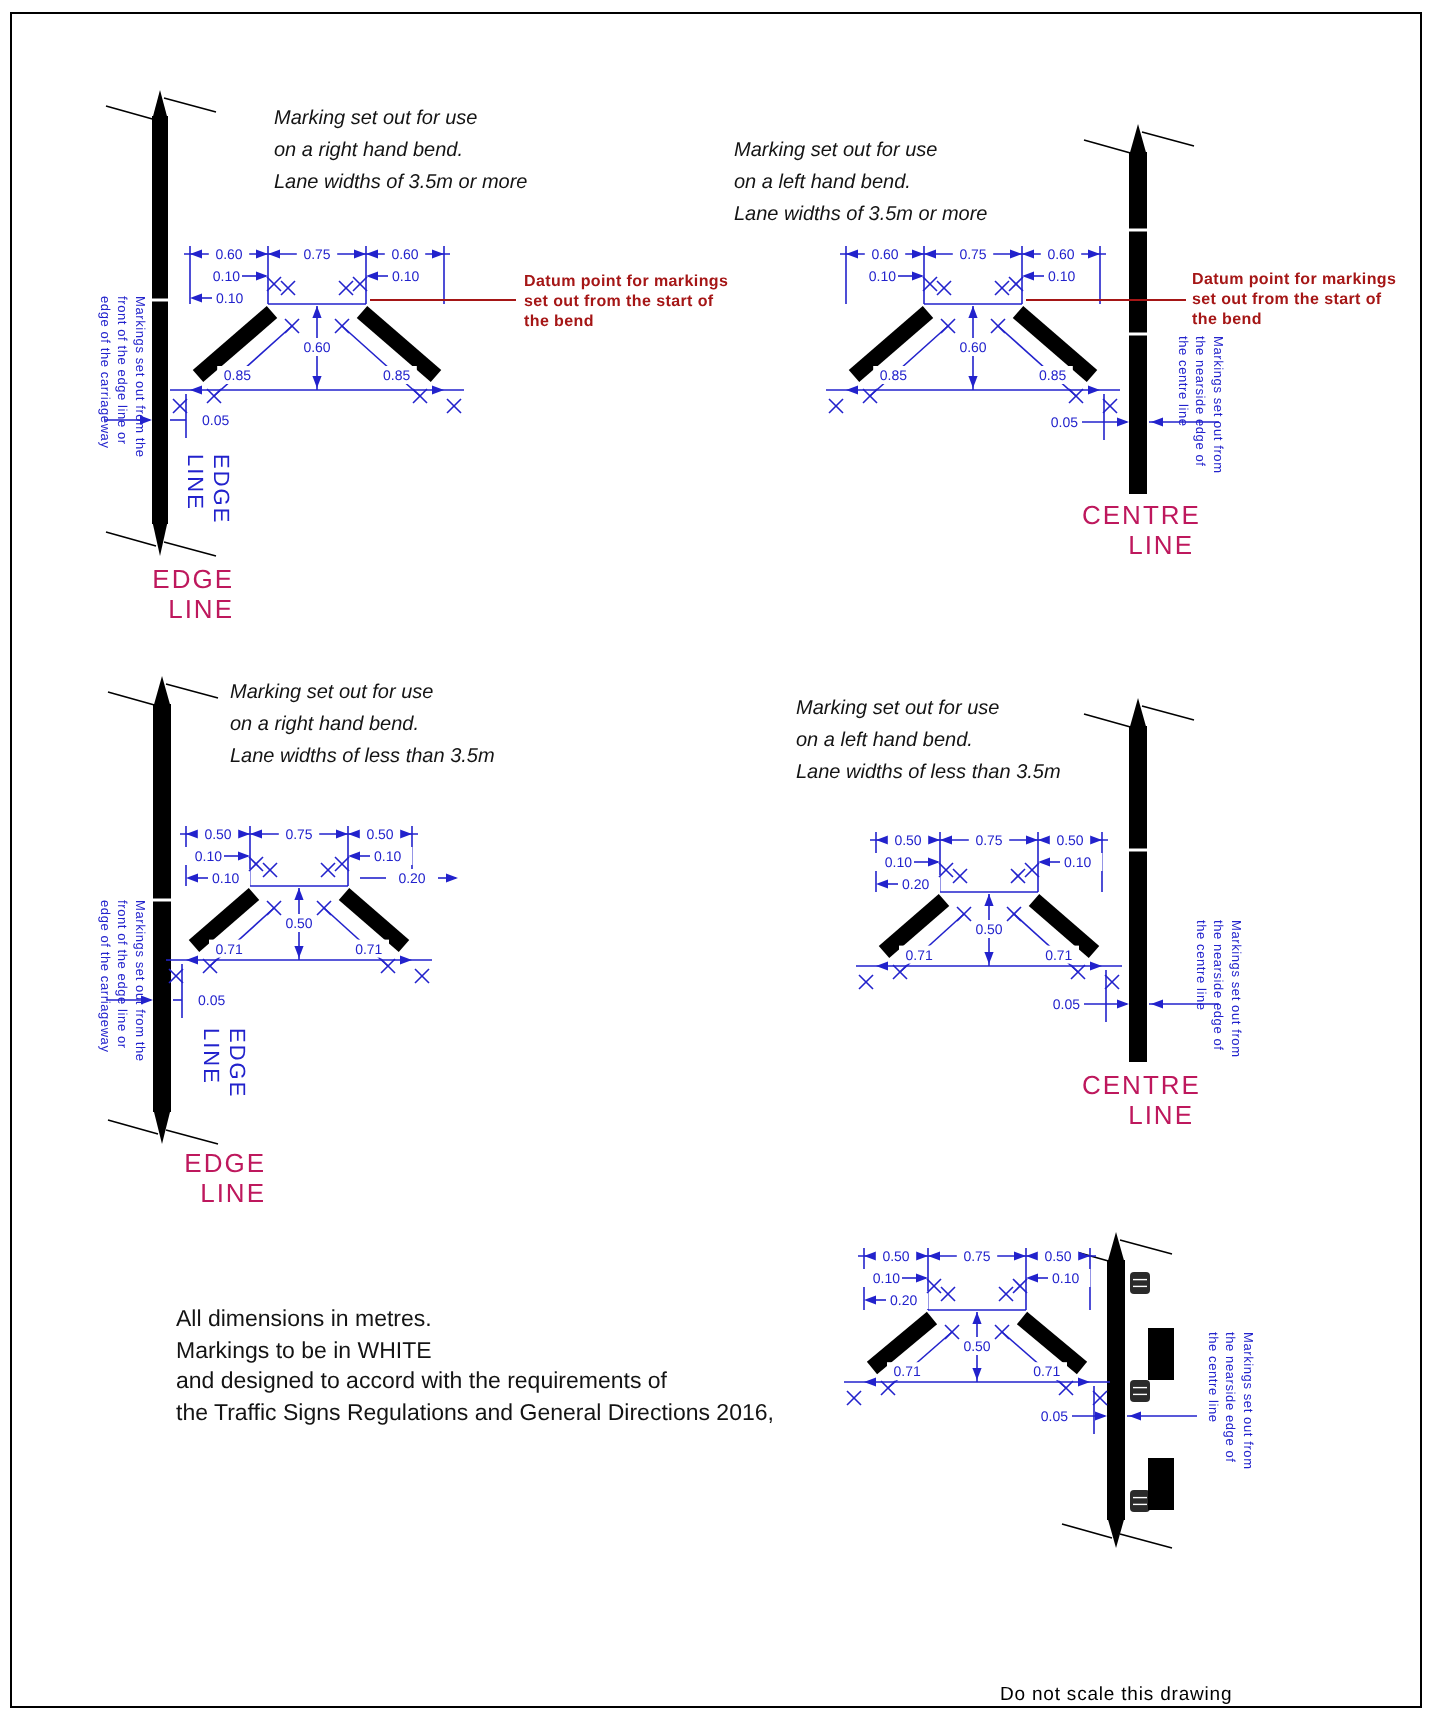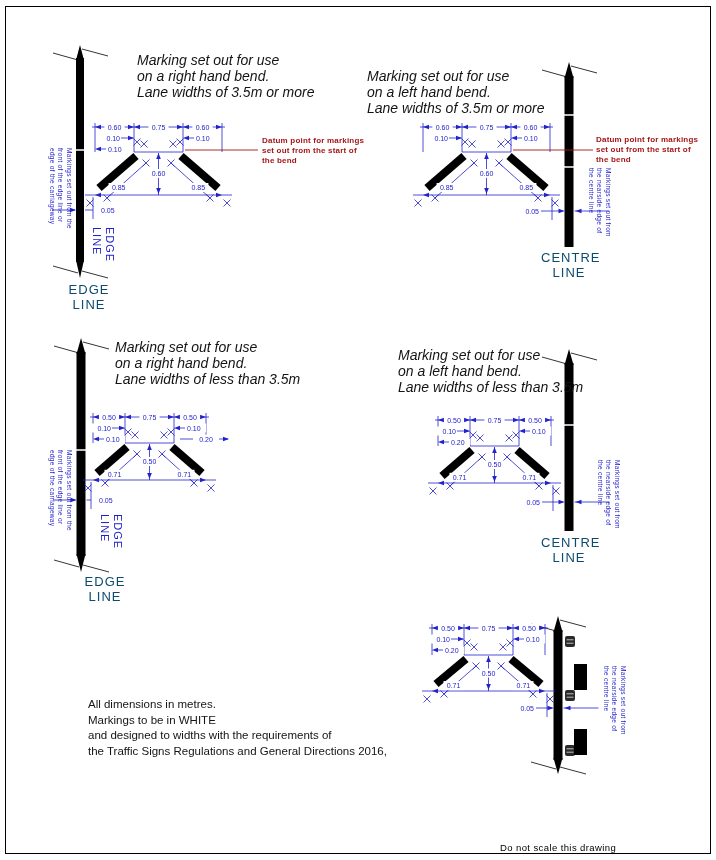--- a/index.html
+++ b/index.html
@@ -1,27 +1,27 @@
 <!DOCTYPE html>
 <html><head>
 <meta charset="utf-8">
 <style>
   html,body{margin:0;padding:0;background:#fff;}
   .sheet{position:relative;width:716px;height:860px;background:#fff;overflow:hidden;
          font-family:"Liberation Sans",sans-serif;}
   .border{position:absolute;left:5px;top:6px;width:704px;height:846px;border:1px solid #000;}
   #linework{position:absolute;left:0;top:0;}
-  .caption{position:absolute;font-style:italic;font-size:14px;line-height:16px;color:#141414;white-space:nowrap;}
+  .caption{position:absolute;font-style:italic;font-size:10px;line-height:16px;color:#141414;white-space:nowrap;}
   .datum{position:absolute;font-size:8px;line-height:10px;color:#a51616;white-space:nowrap;letter-spacing:.2px;font-weight:bold;}
   .vnote{position:absolute;writing-mode:vertical-rl;font-size:6.5px;line-height:8.6px;
          color:#2222cc;white-space:nowrap;letter-spacing:.3px;}
   .vlinelabel{position:absolute;writing-mode:vertical-rl;font-size:11px;line-height:13px;
          color:#2222cc;white-space:nowrap;letter-spacing:1px;}
   .hlinelabel{position:absolute;font-size:13px;line-height:14.5px;letter-spacing:1px;
-         color:#0c4a6e;text-align:center;white-space:nowrap;}
+         color:#be185d;text-align:right;white-space:nowrap;}
   .hlinelabel.big{line-height:16.5px;}
   .notes{position:absolute;font-size:11.5px;line-height:15.6px;color:#141414;white-space:nowrap;}
   .footer{position:absolute;font-size:9.5px;color:#000;white-space:nowrap;letter-spacing:.4px;}
   text.dim{font-family:"Liberation Sans",sans-serif;font-size:7px;fill:#2222cc;}
 </style>
 </head>
 <body>
 
 <div class="sheet">
   <svg id="linework" width="716" height="860">
@@ -526,21 +526,21 @@
   </div>
   <div class="hlinelabel" style="left:77px;top:575px;width:56px">
     <div>EDGE</div>
     <div>LINE</div>
   </div>
   <div class="hlinelabel" style="left:541px;top:536px;width:56px">
     <div>CENTRE</div>
     <div>LINE</div>
   </div>
 
-  <div class="notes" style="left:88px;top:697px">
+  <div class="notes" style="left:88px;top:653px">
     <div>All dimensions in metres.</div>
     <div>Markings to be in WHITE</div>
-    <div>and designed to widths with the requirements of</div>
+    <div>and designed to accord with the requirements of</div>
     <div>the Traffic Signs Regulations and General Directions 2016,</div>
   </div>
 
   <div class="footer" style="left:500px;top:842px;width:210px">Do not scale this drawing</div>
 </div>
 
 </body></html>

